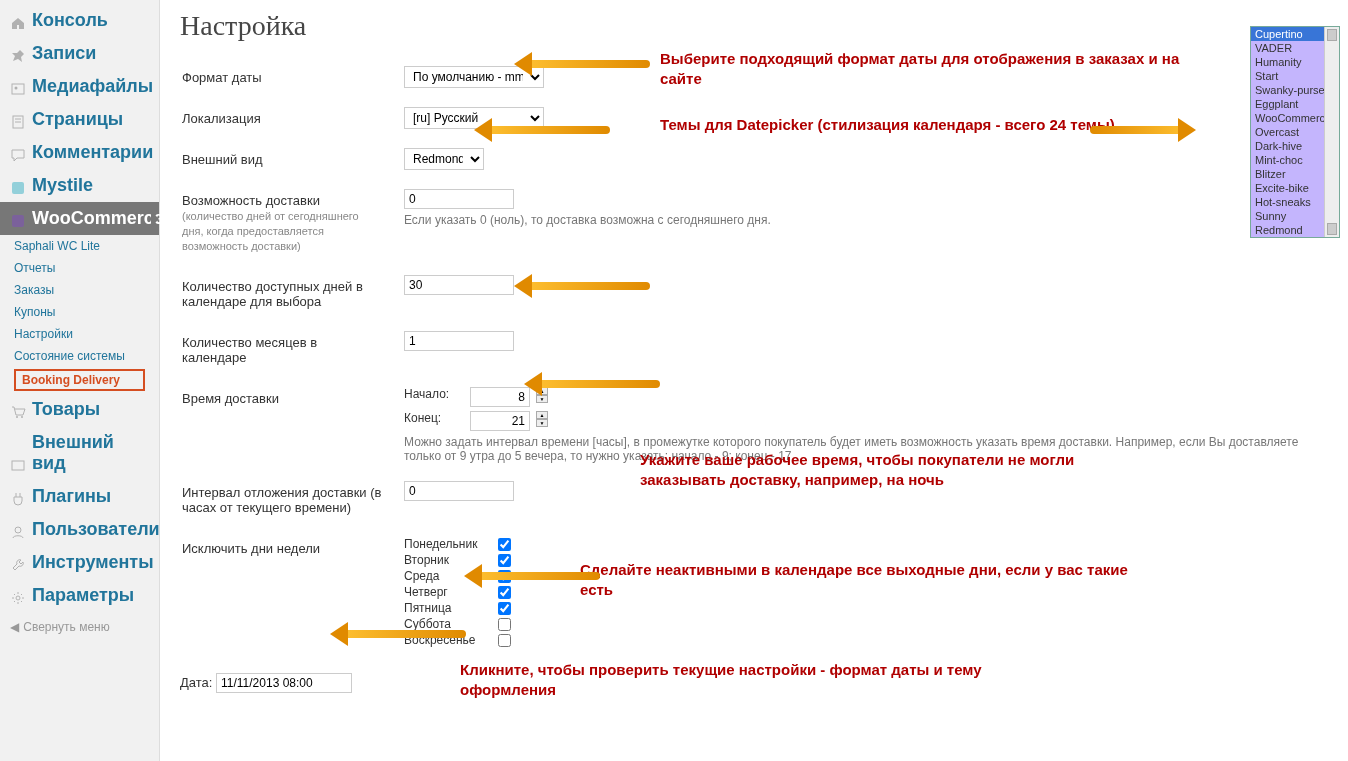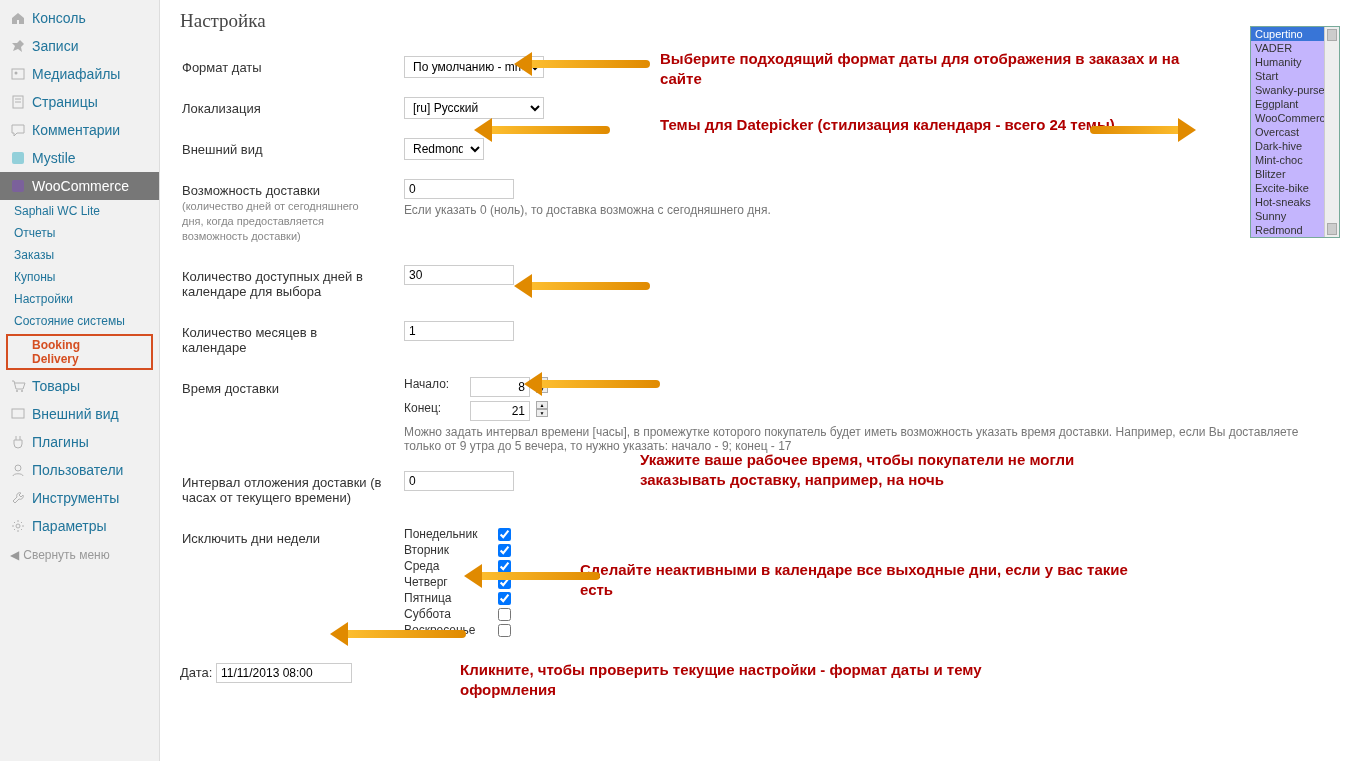--- a/index.html
+++ b/index.html
@@ -1,27 +1,27 @@
 <!DOCTYPE html>
 <html><head>
 <meta charset="utf-8">
 <style>
 * { box-sizing: border-box; margin: 0; padding: 0; }
 body { font-family: Arial, sans-serif; font-size: 13px; background: #f1f1f1; color: #333; }
 .wrap { display: flex; min-height: 100vh; }
 .sidebar { width: 160px; background: #f1f1f1; border-right: 1px solid #ddd; padding-top: 4px; }
-.nav-item { display: flex; align-items: flex-start; padding: 6px 10px; color: #21759b; cursor: pointer; font-weight: normal; font-size: 14px; }
+.nav-item { display: flex; align-items: flex-end; padding: 6px 10px; color: #21759b; cursor: pointer; font-weight: bold; font-size: 18px; }
 .nav-item .icon { width: 16px; height: 16px; margin-right: 6px; opacity: 0.6; }
 .nav-item.active { background: #777; color: #fff; position: relative; }
 .nav-item.active::after { content: ""; position: absolute; right: -8px; top: 50%; margin-top: -8px; border: 8px solid transparent; border-left-color: #777; }
 .sub-item { padding: 4px 10px 4px 14px; color: #21759b; font-size: 12px; cursor: pointer; }
-.sub-item.current { color: #d54e21; border: 2px solid #d54e21; margin: 2px 6px; padding: 2px 24px; font-weight: bold; }
+.sub-item.current { color: #d54e21; border: 2px solid #d54e21; margin: 2px 14px; padding: 2px 6px; font-weight: bold; }
 .collapse { padding: 8px 10px; color: #999; font-size: 12px; cursor: pointer; display: flex; align-items: center; }
 .main { flex: 1; padding: 10px 20px; background: #fff; position: relative; }
-h2.title { font-size: 19px; font-weight: normal; color: #464646; margin-bottom: 14px; font-family: Georgia, serif; }
+h2.title { font-size: 28px; font-weight: normal; color: #464646; margin-bottom: 14px; font-family: Georgia, serif; }
 .form-table { width: 100%; }
 .form-table tr { border-top: 1px solid #eee; }
 .form-table th { width: 210px; text-align: left; padding: 12px 10px 12px 0; font-weight: normal; color: #333; vertical-align: top; font-size: 13px; }
 .form-table th .sub { font-size: 11px; color: #888; }
 .form-table td { padding: 8px 10px; vertical-align: top; }
 select, input[type=text], input[type=number] { font-size: 12px; padding: 2px 4px; border: 1px solid #ccc; background: #fff; }
 input[type=number] { width: 110px; }
 .hint { font-size: 12px; color: #777; margin-top: 4px; display: block; max-width: 900px; }
 .radio-row label { font-size: 12px; margin-right: 12px; }
 .time-row { display: flex; gap: 6px; margin-bottom: 4px; }

